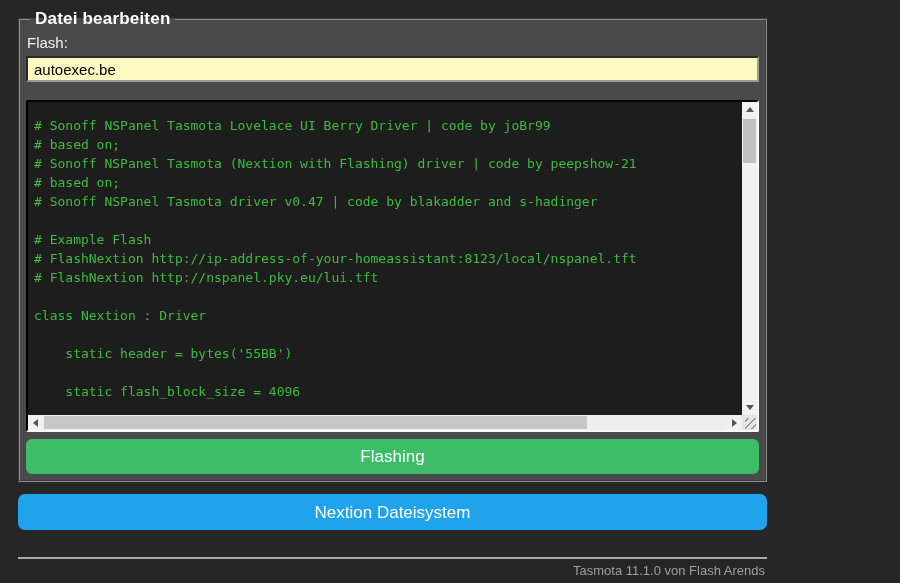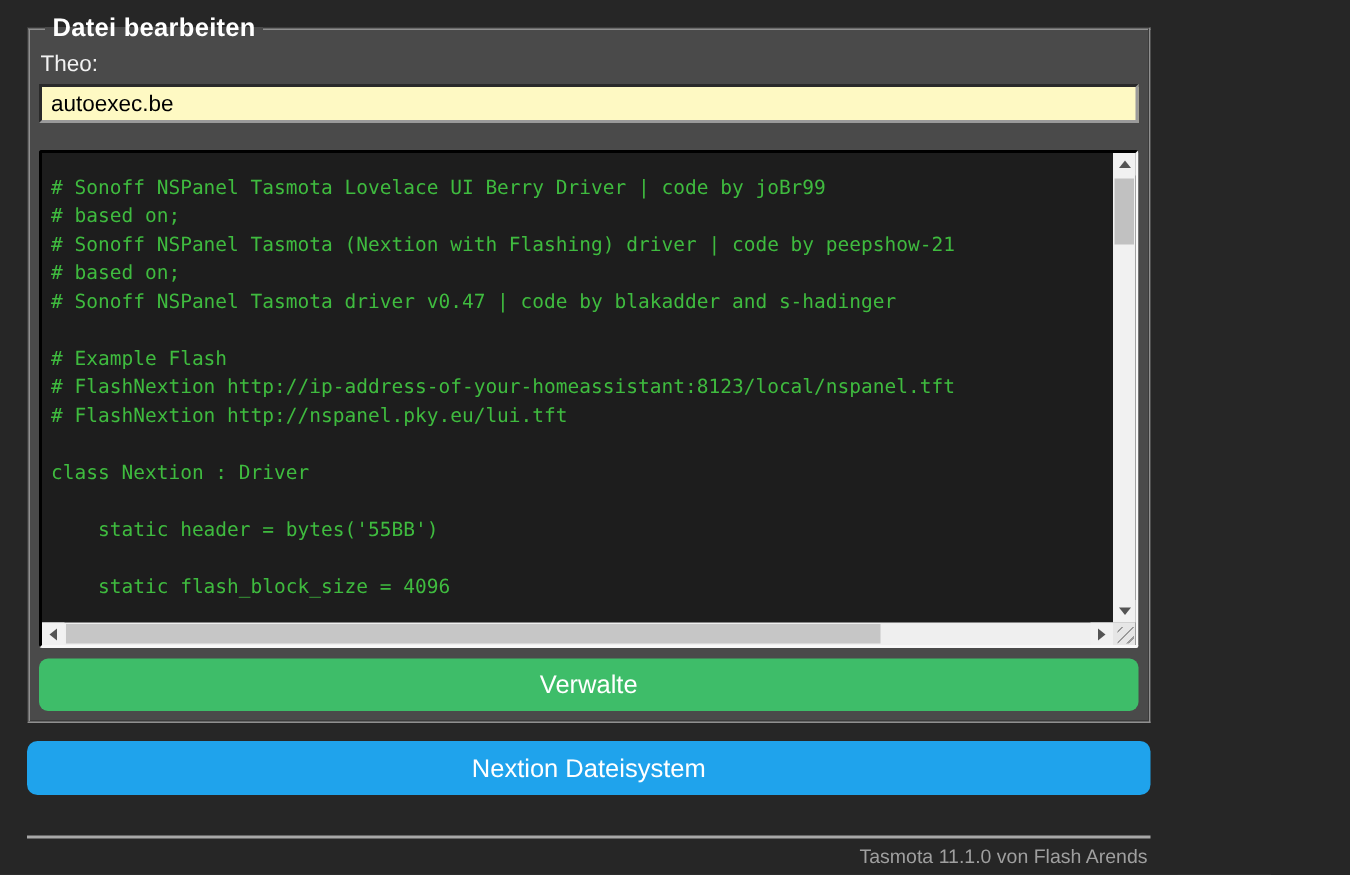--- a/index.html
+++ b/index.html
@@ -149,21 +149,21 @@
   }
 </style>
 </head>
 <body>
 
 <div class="page">
 
   <fieldset class="edit-panel">
     <legend class="panel-legend">Datei bearbeiten</legend>
 
-    <label class="file-label">Theo:</label>
+    <label class="file-label">Flash:</label>
     <input class="file-input" type="text" value="autoexec.be" style="">
 
     <div class="ta-wrap">
       <textarea class="code-area" spellcheck="false" style=""># Sonoff NSPanel Tasmota Lovelace UI Berry Driver | code by joBr99
 # based on;
 # Sonoff NSPanel Tasmota (Nextion with Flashing) driver | code by peepshow-21
 # based on;
 # Sonoff NSPanel Tasmota driver v0.47 | code by blakadder and s-hadinger
 
 # Example Flash
@@ -194,21 +194,21 @@
         <div class="sb-btn h right">
           <span class="tri tri-right"></span>
         </div>
       </div>
 
       <div class="sb-corner">
         <div class="grip"></div>
       </div>
     </div>
 
-    <button class="btn save-btn">Verwalte</button>
+    <button class="btn save-btn">Flashing</button>
   </fieldset>
 
   <button class="btn manage-btn">Nextion Dateisystem</button>
 
   <hr class="footer-divider">
   <div class="footer-text">Tasmota 11.1.0 von Flash Arends</div>
 
 </div>
 
 </body></html>

